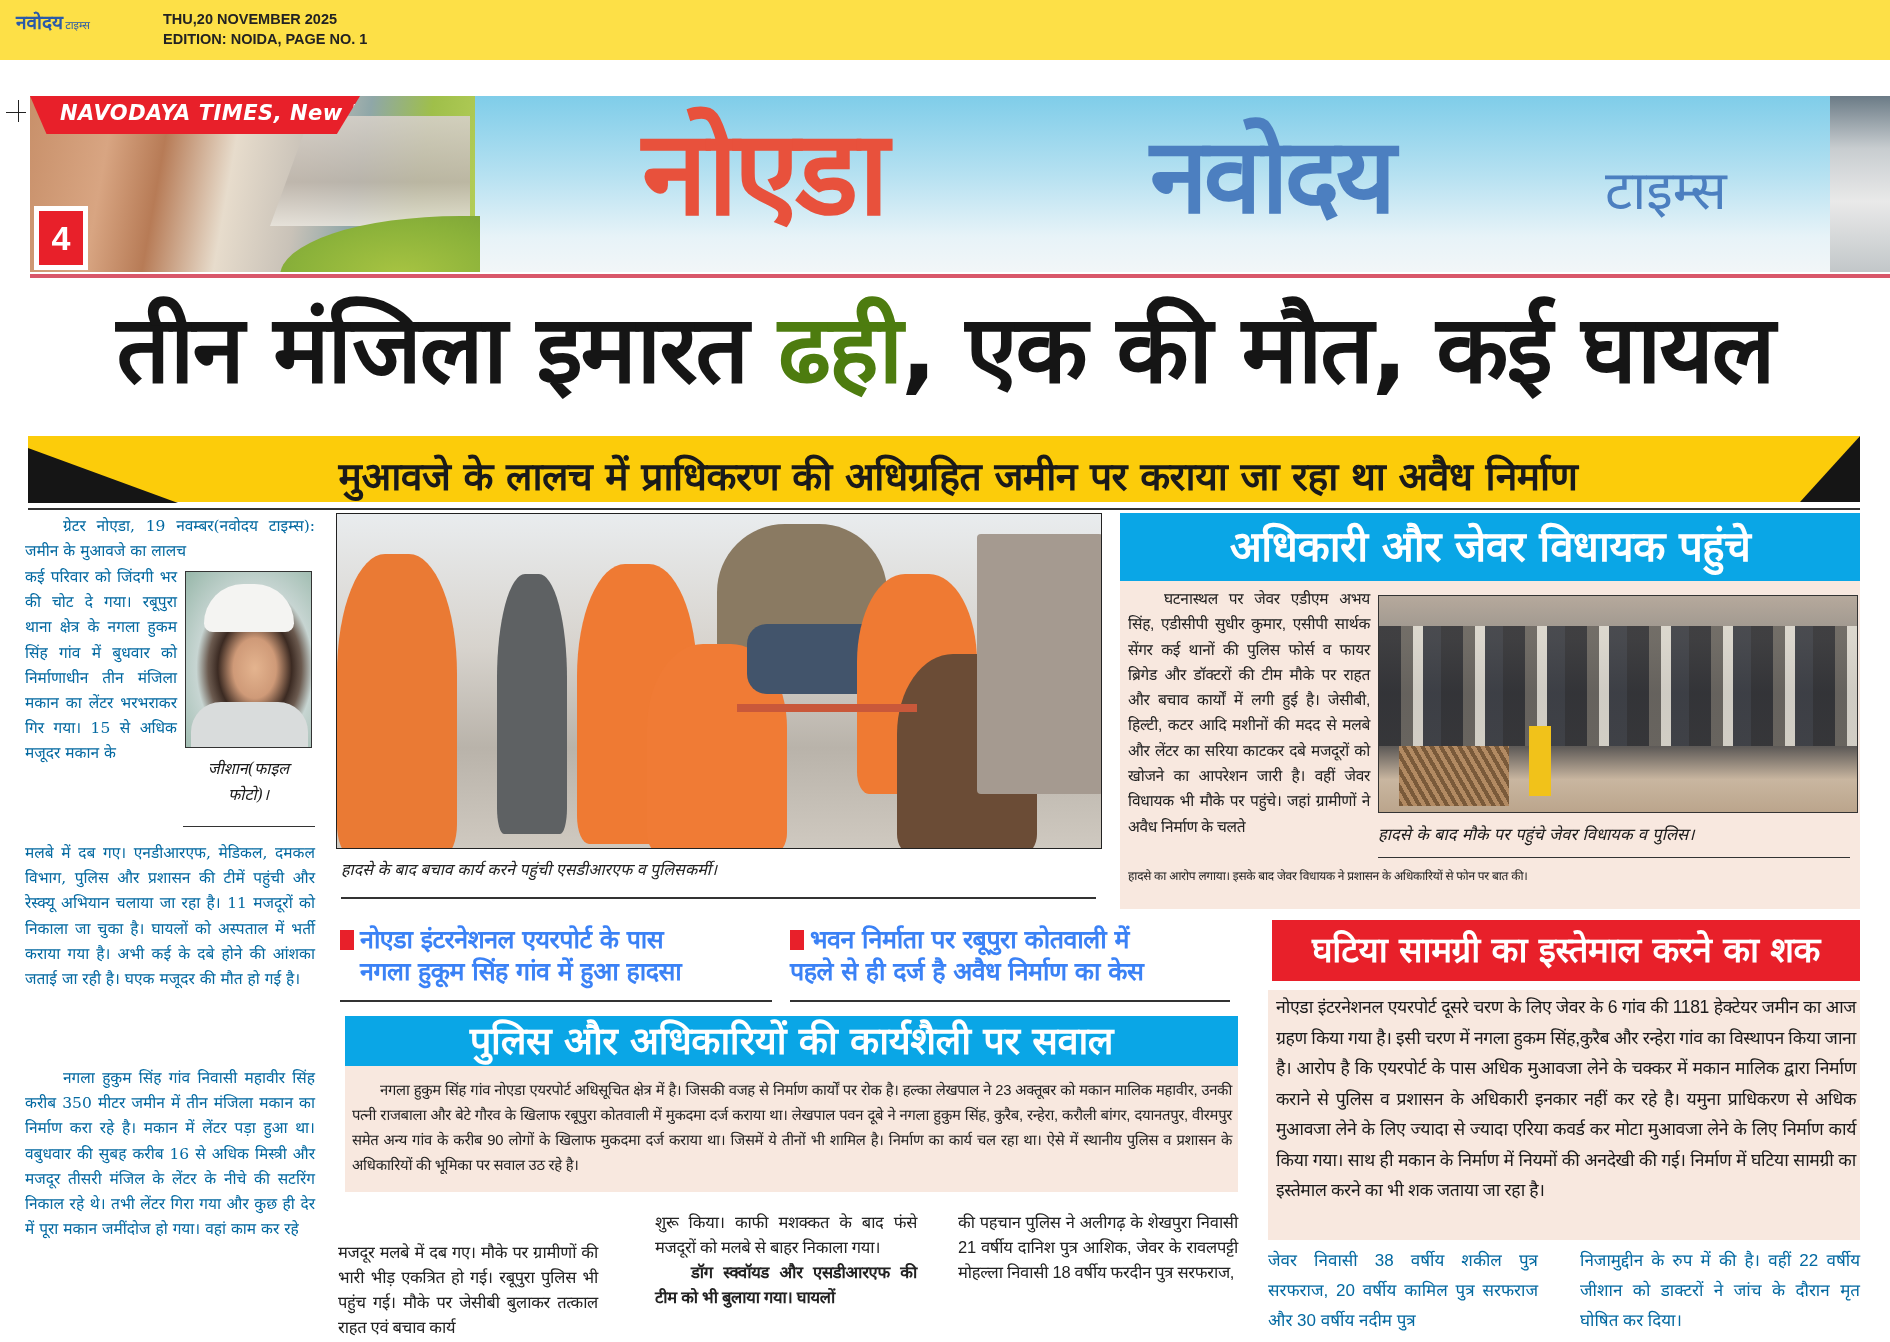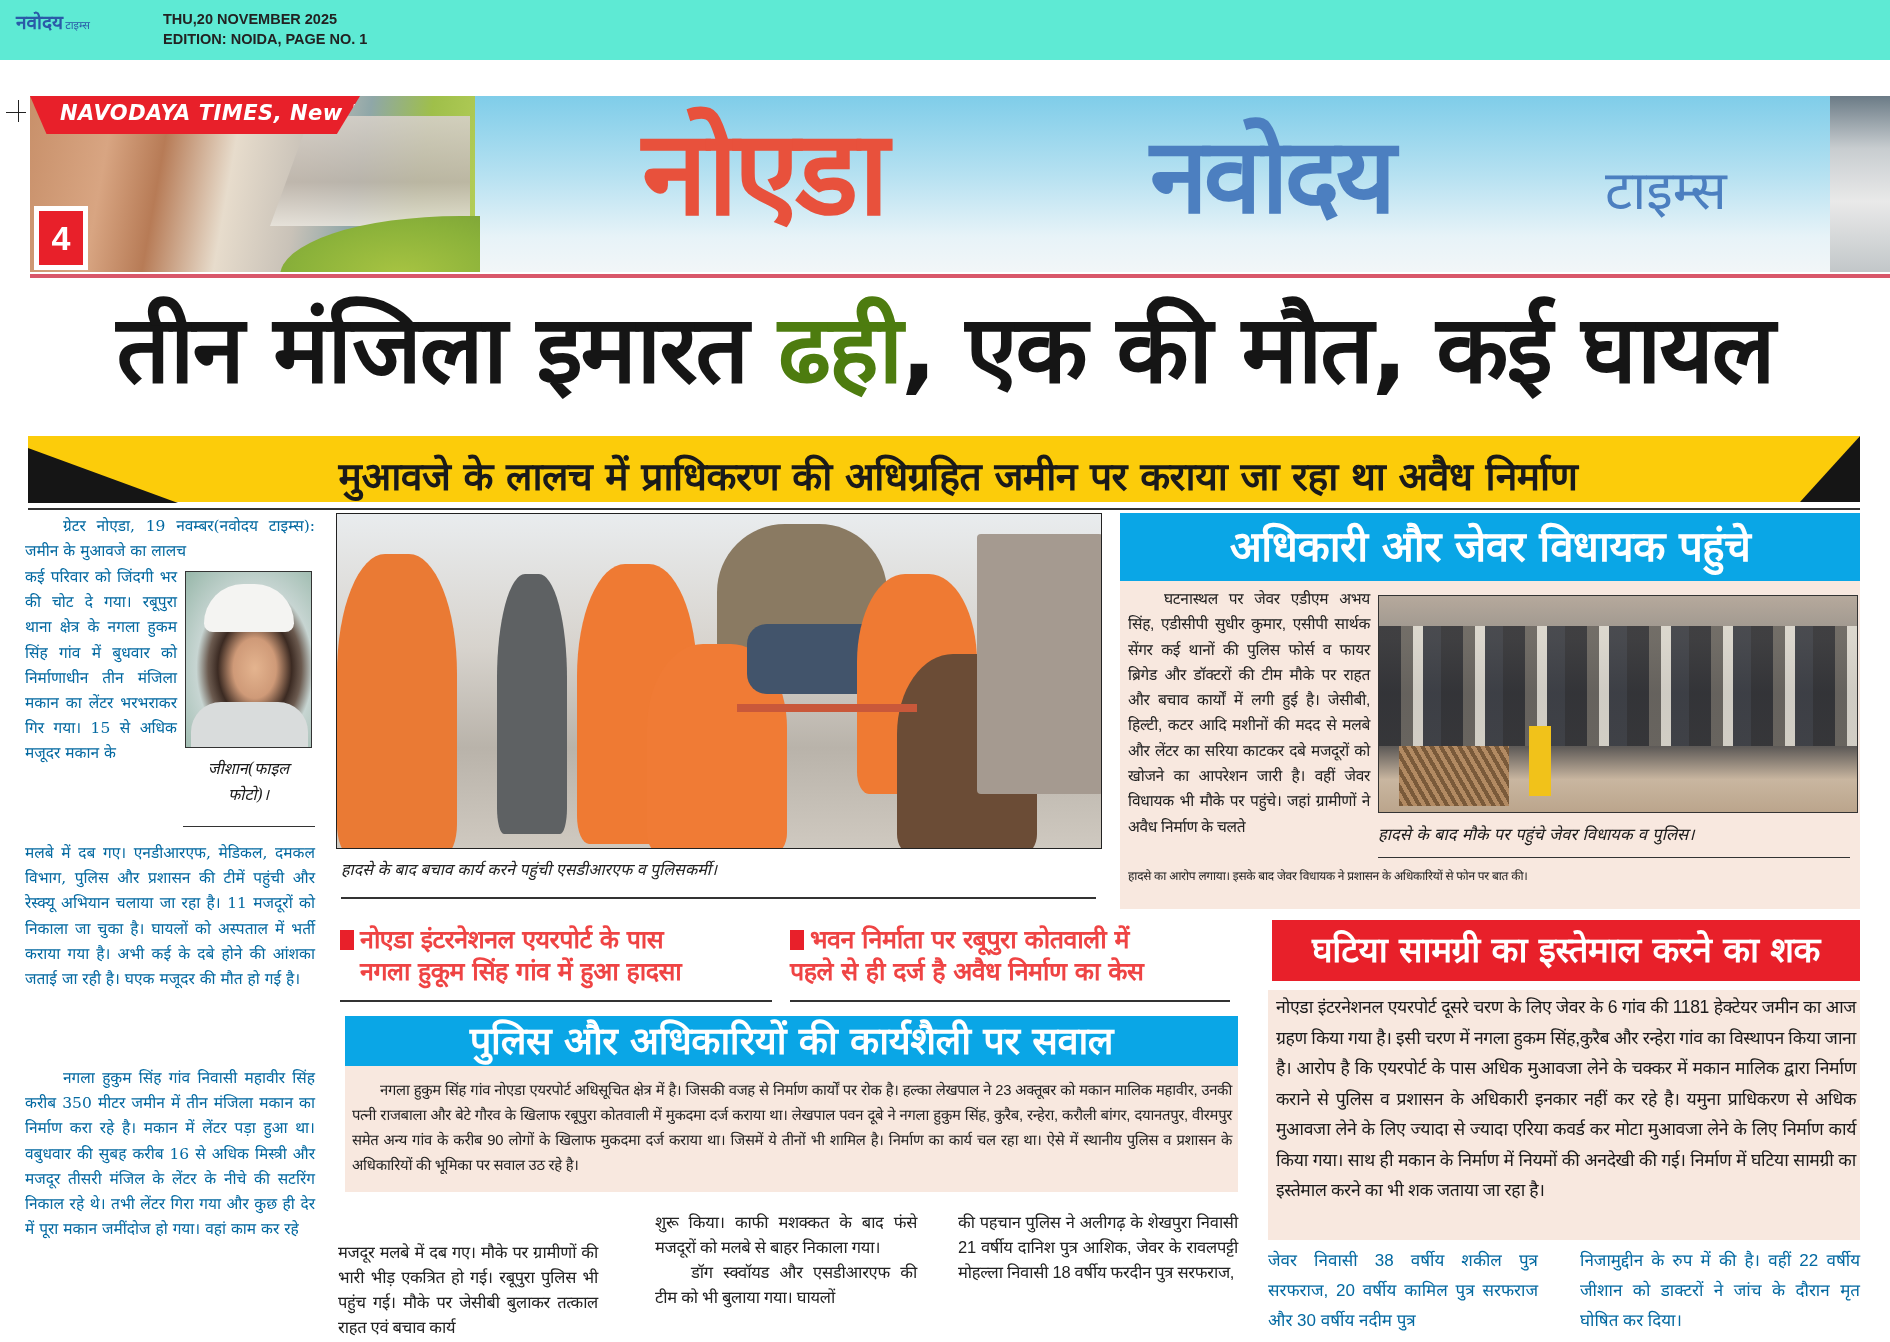--- a/index.html
+++ b/index.html
@@ -2,21 +2,21 @@
 <html><head>
 <meta charset="utf-8">
 <style>
   * { box-sizing: border-box; margin: 0; padding: 0; }
   html, body { width: 1890px; height: 1342px; overflow: hidden; background: #ffffff; }
   body { position: relative; font-family: "DejaVu Sans", sans-serif; color: #1a1a1a; }
 
   .abs { position: absolute; }
 
   
-  .topbar { left: 0; top: 0; width: 1890px; height: 60px; background: #5eead4; }
+  .topbar { left: 0; top: 0; width: 1890px; height: 60px; background: #fde047; }
   .topbar .logo { left: 16px; top: 12px; font-weight: bold; color: #2a5aa8; font-size: 19px; line-height: 20px; white-space: nowrap; }
   .topbar .logo small { font-size: 11px; font-weight: normal; margin-left: 2px; }
   .topbar .meta { left: 163px; top: 9px; font-family: "Liberation Sans", sans-serif; font-weight: bold; font-size: 14.5px; line-height: 20px; color: #222; }
 
   .crosshair { left: 6px; top: 100px; width: 20px; height: 20px; }
   .crosshair::before { content: ""; position: absolute; left: 0; top: 12px; width: 20px; height: 1px; background: #222; }
   .crosshair::after { content: ""; position: absolute; left: 12px; top: 0; width: 1px; height: 22px; background: #222; }
 
   
   .masthead { left: 30px; top: 96px; width: 1860px; height: 176px; overflow: hidden;
@@ -82,21 +82,21 @@
   .rbox-head { left: 1120px; top: 513px; width: 740px; height: 68px; background: #0aa6e6; color: #fff; text-align: center;
     font-weight: bold; font-size: 42px; line-height: 68px; white-space: nowrap; letter-spacing: -0.5px; }
   .rbox-text { left: 1128px; top: 586px; width: 242px; font-size: 15.5px; line-height: 25.3px; text-indent: 36px; }
   .rbox-text2 { left: 1128px; top: 864px; width: 720px; font-size: 12px; line-height: 25px; white-space: nowrap; }
   .rbox-photo { left: 1378px; top: 595px; width: 480px; height: 218px; border: 1px solid #333; overflow: hidden;
     background: linear-gradient(180deg, #b6a99c 0%, #9a948c 20%, #4b4a4d 45%, #5f5b58 70%, #c9b6a0 85%, #bba58c 100%); }
   .rbox-photo-caption { left: 1378px; top: 822px; width: 480px; font-family: "DejaVu Serif", serif; font-style: italic; font-size: 16.5px; line-height: 26px; white-space: nowrap; }
   .rbox-photo-rule { left: 1378px; top: 857px; width: 472px; height: 1px; background: #333; }
 
   
-  .subhead { font-weight: bold; font-size: 25px; line-height: 32px; color: #ef4444; white-space: nowrap; letter-spacing: -0.5px; }
+  .subhead { font-weight: bold; font-size: 25px; line-height: 32px; color: #3b82f6; white-space: nowrap; letter-spacing: -0.5px; }
   .subhead .sq { display: inline-block; width: 14px; height: 20px; background: #e8202a; margin-right: 6px; vertical-align: -2px; }
   .sh1 { left: 340px; top: 924px; width: 430px; }
   .sh1-rule { left: 340px; top: 1000px; width: 432px; height: 2px; background: #333; }
   .sh2 { left: 790px; top: 924px; width: 460px; }
   .sh2-rule { left: 790px; top: 1000px; width: 440px; height: 2px; background: #333; }
 
   .bluebar { left: 345px; top: 1016px; width: 893px; height: 50px; background: #0aa6e6; color: #fff; font-weight: bold; font-size: 38px; line-height: 50px;
     white-space: nowrap; text-align: center; letter-spacing: -0.5px; }
   .beige2 { left: 345px; top: 1066px; width: 893px; height: 126px; background: #f8e8df; }
   .beige2-text { left: 352px; top: 1078px; width: 880px; font-size: 14.8px; line-height: 25px; text-indent: 28px; }
@@ -204,21 +204,21 @@
 </div>
 <div class="abs sh2-rule"></div>
 
 <div class="abs bluebar">पुलिस और अधिकारियों की कार्यशैली पर सवाल</div>
 <div class="abs beige2"></div>
 <div class="abs condensed beige2-text">नगला हुकुम सिंह गांव नोएडा एयरपोर्ट अधिसूचित क्षेत्र में है। जिसकी वजह से निर्माण कार्यों पर रोक है। हल्का लेखपाल ने 23 अक्तूबर को मकान मालिक महावीर, उनकी पत्नी राजबाला और बेटे गौरव के खिलाफ रबूपुरा कोतवाली में मुकदमा दर्ज कराया था। लेखपाल पवन दूबे ने नगला हुकुम सिंह, कुरैब, रन्हेरा, करौली बांगर, दयानतपुर, वीरमपुर समेत अन्य गांव के करीब 90 लोगों के खिलाफ मुकदमा दर्ज कराया था। जिसमें ये तीनों भी शामिल है। निर्माण का कार्य चल रहा था। ऐसे में स्थानीय पुलिस व प्रशासन के अधिकारियों की भूमिका पर सवाल उठ रहे है।</div>
 
 <div class="abs condensed col3a">मजदूर मलबे में दब गए। मौके पर ग्रामीणों की भारी भीड़ एकत्रित हो गई। रबूपुरा पुलिस भी पहुंच गई। मौके पर जेसीबी बुलाकर तत्काल राहत एवं बचाव कार्य</div>
 <div class="abs condensed col3b">
   <div>शुरू किया। काफी मशक्कत के बाद फंसे मजदूरों को मलबे से बाहर निकाला गया।</div>
-  <div style="text-indent:36px;">डॉग स्क्वॉयड और एसडीआरएफ की टीम को भी बुलाया गया। घायलों</div>
+  <div style="text-indent:36px;font-weight:bold;">डॉग स्क्वॉयड और एसडीआरएफ की टीम को भी बुलाया गया। घायलों</div>
 </div>
 <div class="abs condensed col3c">की पहचान पुलिस ने अलीगढ़ के शेखपुरा निवासी 21 वर्षीय दानिश पुत्र आशिक, जेवर के रावलपट्टी मोहल्ला निवासी 18 वर्षीय फरदीन पुत्र सरफराज,</div>
 
 <div class="abs redhead">घटिया सामग्री का इस्तेमाल करने का शक</div>
 <div class="abs beige3"></div>
 <div class="abs beige3-text">नोएडा इंटरनेशनल एयरपोर्ट दूसरे चरण के लिए जेवर के 6 गांव की 1181 हेक्टेयर जमीन का आज ग्रहण किया गया है। इसी चरण में नगला हुकम सिंह,कुरैब और रन्हेरा गांव का विस्थापन किया जाना है। आरोप है कि एयरपोर्ट के पास अधिक मुआवजा लेने के चक्कर में मकान मालिक द्वारा निर्माण कराने से पुलिस व प्रशासन के अधिकारी इनकार नहीं कर रहे है। यमुना प्राधिकरण से अधिक मुआवजा लेने के लिए ज्यादा से ज्यादा एरिया कवर्ड कर मोटा मुआवजा लेने के लिए निर्माण कार्य किया गया। साथ ही मकान के निर्माण में नियमों की अनदेखी की गई। निर्माण में घटिया सामग्री का इस्तेमाल करने का भी शक जताया जा रहा है।</div>
 <div class="abs bodytext col2a" style="font-family:'Liberation Sans',sans-serif;font-size:17px;line-height:30px;">जेवर निवासी 38 वर्षीय शकील पुत्र सरफराज, 20 वर्षीय कामिल पुत्र सरफराज और 30 वर्षीय नदीम पुत्र</div>
 <div class="abs bodytext col2b" style="font-family:'Liberation Sans',sans-serif;font-size:17px;line-height:30px;">निजामुद्दीन के रुप में की है। वहीं 22 वर्षीय जीशान को डाक्टरों ने जांच के दौरान मृत घोषित कर दिया।</div>
 
 </body></html>

